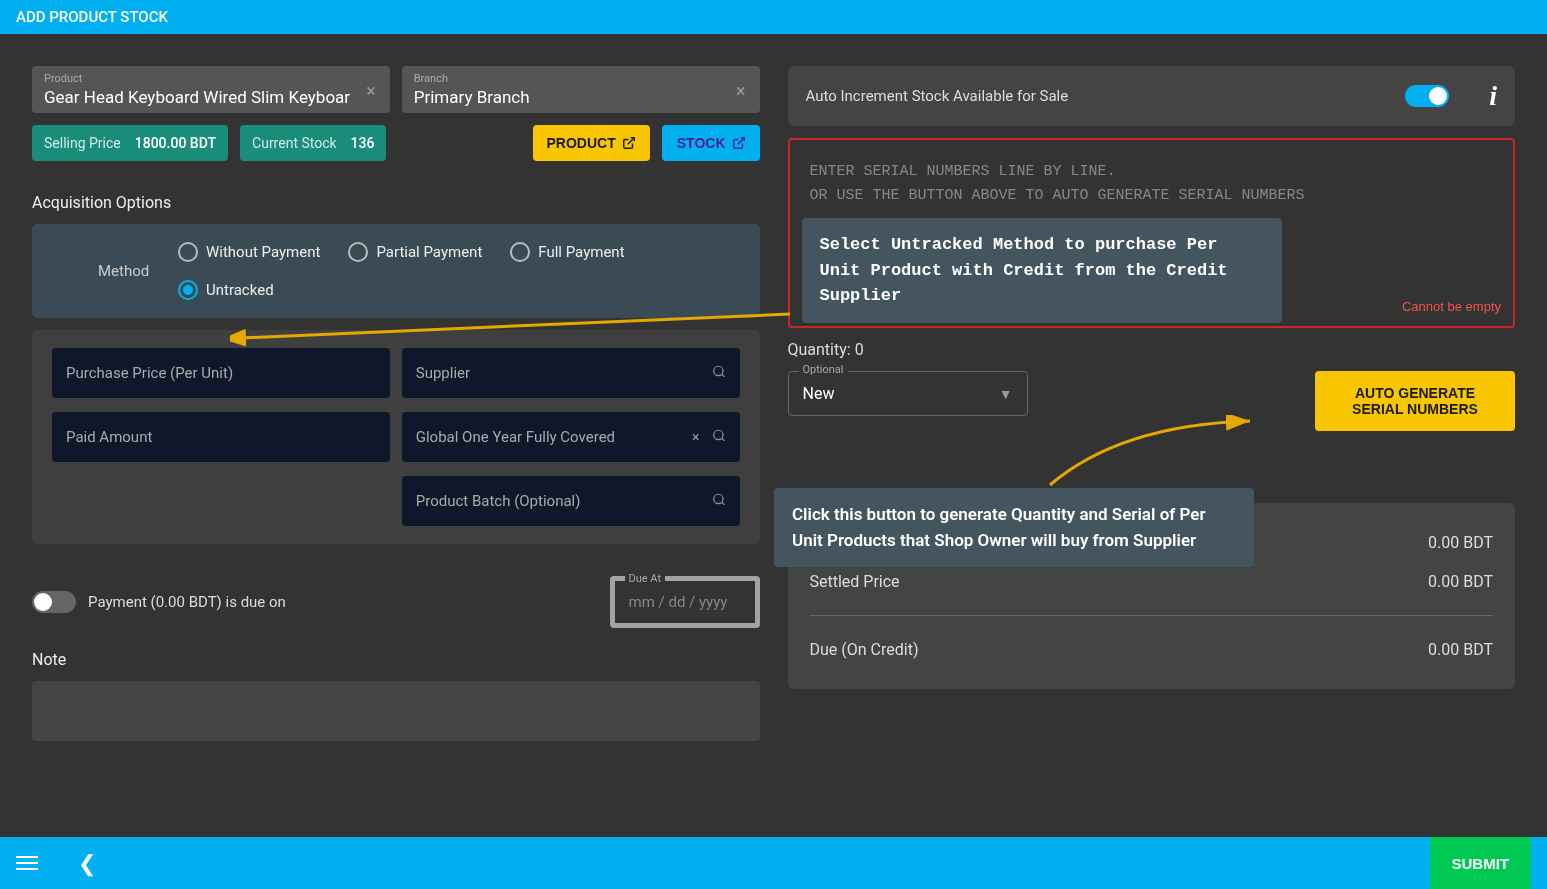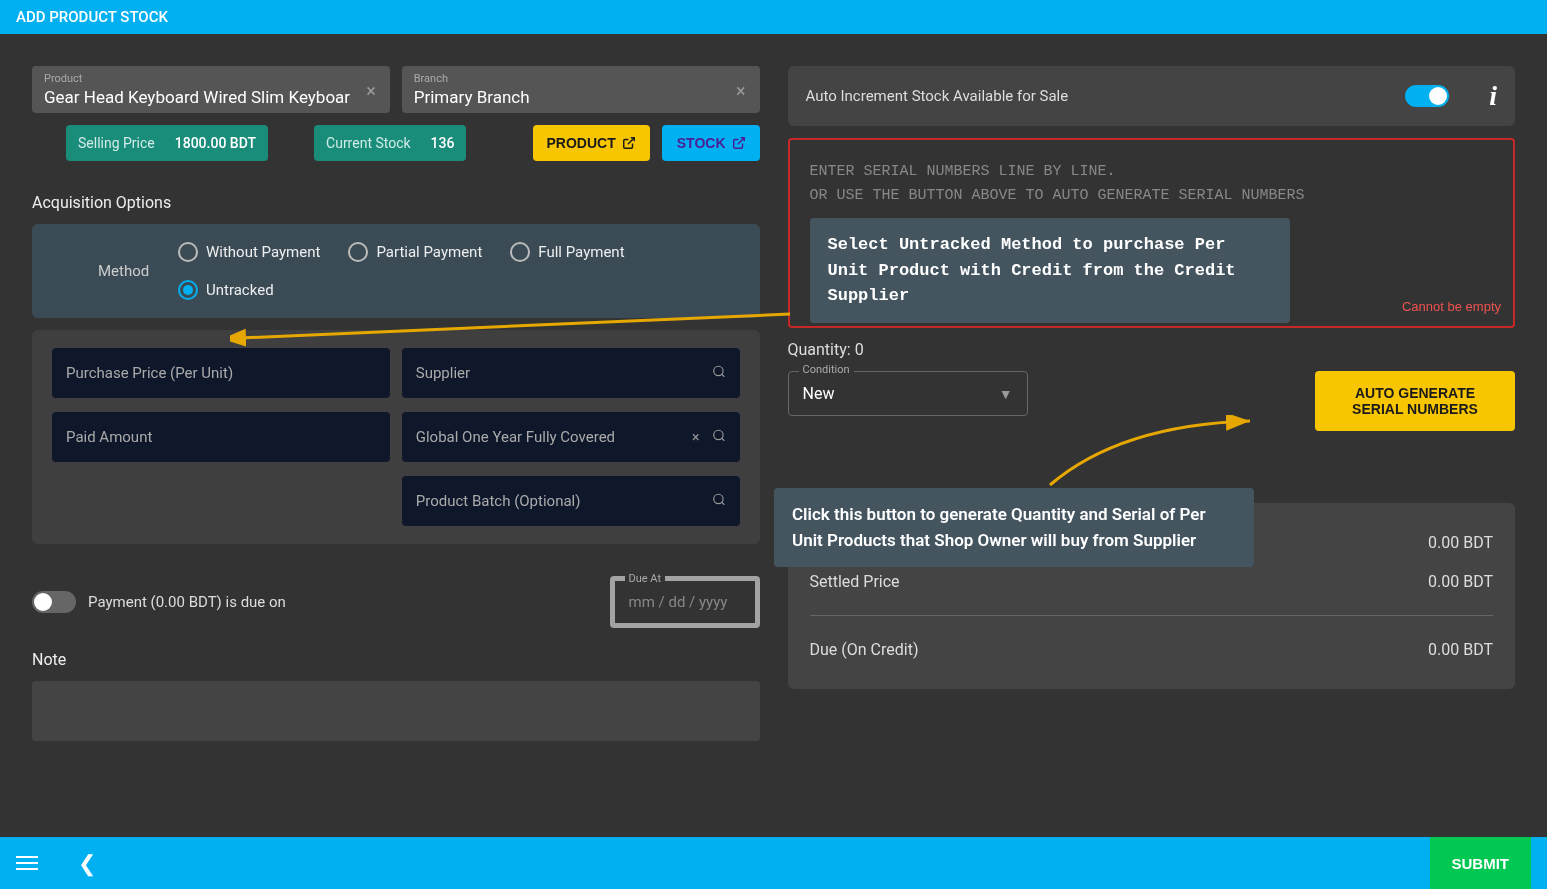--- a/index.html
+++ b/index.html
@@ -45,23 +45,22 @@
 .close-x {
   position: absolute; right: 14px; top: 50%; transform: translateY(-50%);
   color: #999; cursor: pointer; font-size: 18px;
 }
 .badge {
   background: #1a8c7a;
   padding: 10px 12px;
   border-radius: 4px;
   font-size: 14px;
   display: flex;
-  gap: 20px;
+  gap: 14px;
   align-items: center;
-  margin-left: 34px;
 }
 .badge .bl { color: #cfece7; }
 .badge .bv { color: #fff; font-weight: 500; }
 .btn {
   padding: 10px 14px;
   border-radius: 4px;
   font-size: 14px;
   font-weight: 600;
   cursor: pointer;
   border: none;
@@ -162,21 +161,21 @@
   background: #445560;
   border-radius: 4px;
   padding: 14px 18px;
   color: #fff;
   font-size: 17px;
   font-weight: 600;
   line-height: 1.5;
   max-width: 480px;
 }
 .tooltip-in-serial {
-  position: absolute; left: 20px; top: 78px;
+  position: absolute; left: 12px; top: 78px;
 }
 .qty-line { font-size: 16px; color: #ddd; }
 .cond-row { display: flex; gap: 20px; align-items: flex-start; }
 .cond-field {
   border: 1px solid #666; border-radius: 4px; padding: 12px 14px;
   position: relative; width: 240px; font-size: 16px; color: #fff;
 }
 .cond-field .cl {
   position: absolute; top: -9px; left: 10px; background: #333;
   padding: 0 4px; font-size: 11px; color: #aaa;
@@ -378,21 +377,21 @@
       <div>ENTER SERIAL NUMBERS LINE BY LINE.</div>
       <div>OR USE THE BUTTON ABOVE TO AUTO GENERATE SERIAL NUMBERS</div>
       <div class="tooltip-box tooltip-in-serial">Select Untracked Method to purchase Per Unit Product with Credit from the Credit Supplier</div>
       <div class="serial-err">Cannot be empty</div>
     </div>
 
     <div class="qty-line">Quantity: 0</div>
 
     <div class="cond-row">
       <div class="cond-field">
-        <span class="cl">Condition</span>
+        <span class="cl">Optional</span>
         <span>New</span>
         <span class="search-ico">▼</span>
       </div>
       <button class="auto-gen-btn">AUTO GENERATE SERIAL NUMBERS</button>
     </div>
 
     <div class="price-panel">
       <div class="price-row">
         <span>Per Unit Price</span>
         <span class="mid">0.00 BDT x Qty (0)</span>

